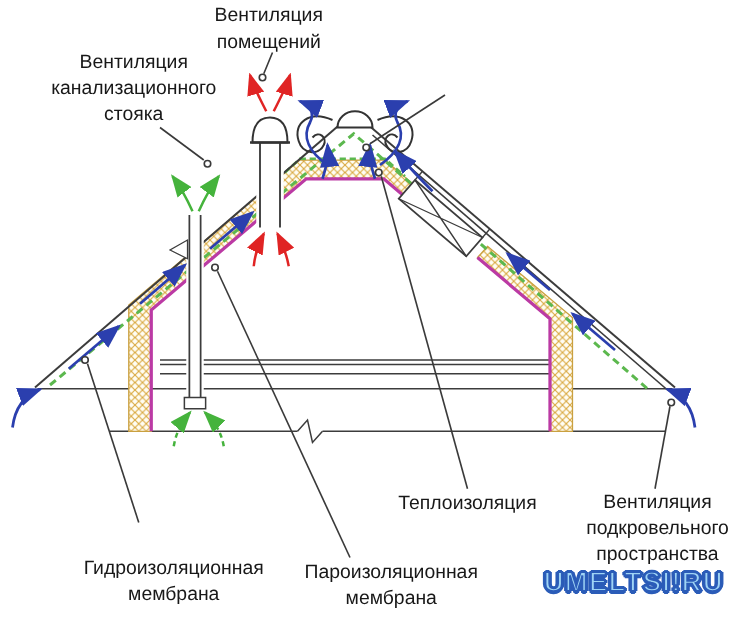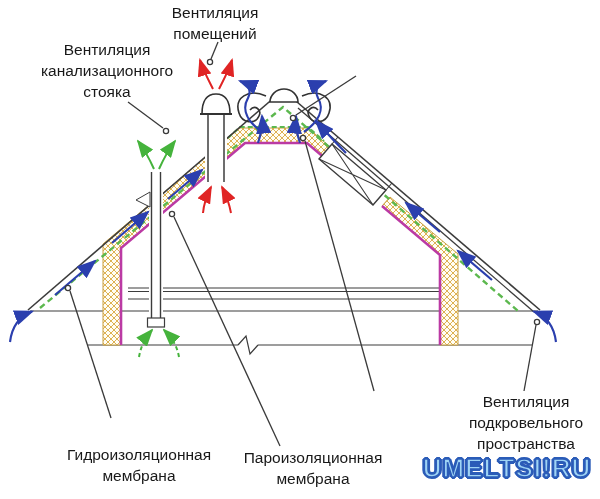--- a/index.html
+++ b/index.html
@@ -2,21 +2,21 @@
 <html><head>
 <meta charset="utf-8">
 <style>
   html,body{margin:0;padding:0;background:#fff;}
   #stage{position:relative;width:600px;height:499px;background:#ffffff;overflow:hidden;
          font-family:"Liberation Sans",sans-serif;border-radius:24px;}
   #stage svg{position:absolute;left:0;top:0;}
   .lbl{position:absolute;transform:translateX(-50%);text-align:center;
        font-size:15.5px;line-height:21px;color:#181818;white-space:pre-line;}
   .watermark{position:absolute;transform:translateX(-50%);
-       font-size:26px;font-weight:bold;letter-spacing:1px;color:#9fd4f5;
+       font-size:22px;font-weight:bold;letter-spacing:1px;color:#9fd4f5;
        -webkit-text-stroke:1.6px #2b5cb8;
        text-shadow:-2px 0 0 #2b5cb8,2px 0 0 #2b5cb8,0 -2px 0 #2b5cb8,0 2px 0 #2b5cb8,
                    -1px -1px 0 #2b5cb8,1px 1px 0 #2b5cb8,1px -1px 0 #2b5cb8,-1px 1px 0 #2b5cb8;}
 </style>
 </head>
 <body>
 
 <div id="stage">
 
 <svg width="600" height="499" viewBox="0 0 600 499">
@@ -134,18 +134,19 @@
 
   <div class="lbl" style="left:215px;top:2px">Вентиляция
 помещений</div>
   <div class="lbl" style="left:107px;top:39px">Вентиляция
 канализационного
 стояка</div>
   <div class="lbl" style="left:139px;top:444px">Гидроизоляционная
 мембрана</div>
   <div class="lbl" style="left:313px;top:447px">Пароизоляционная
 мембрана</div>
+  <div class="lbl" style="left:374px;top:392px">Теплоизоляция</div>
   <div class="lbl" style="left:526px;top:391px">Вентиляция
 подкровельного
 пространства</div>
 
   <div class="watermark" style="left:507px;top:453px">UMELTSI!RU</div>
 </div>
 
 </body></html>

